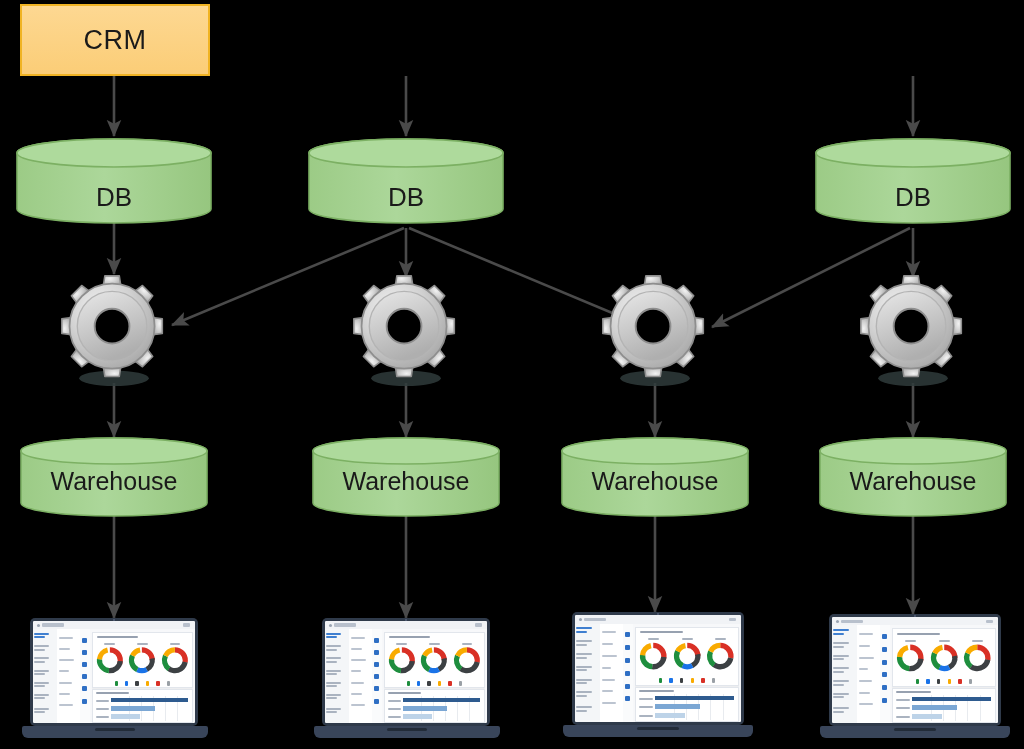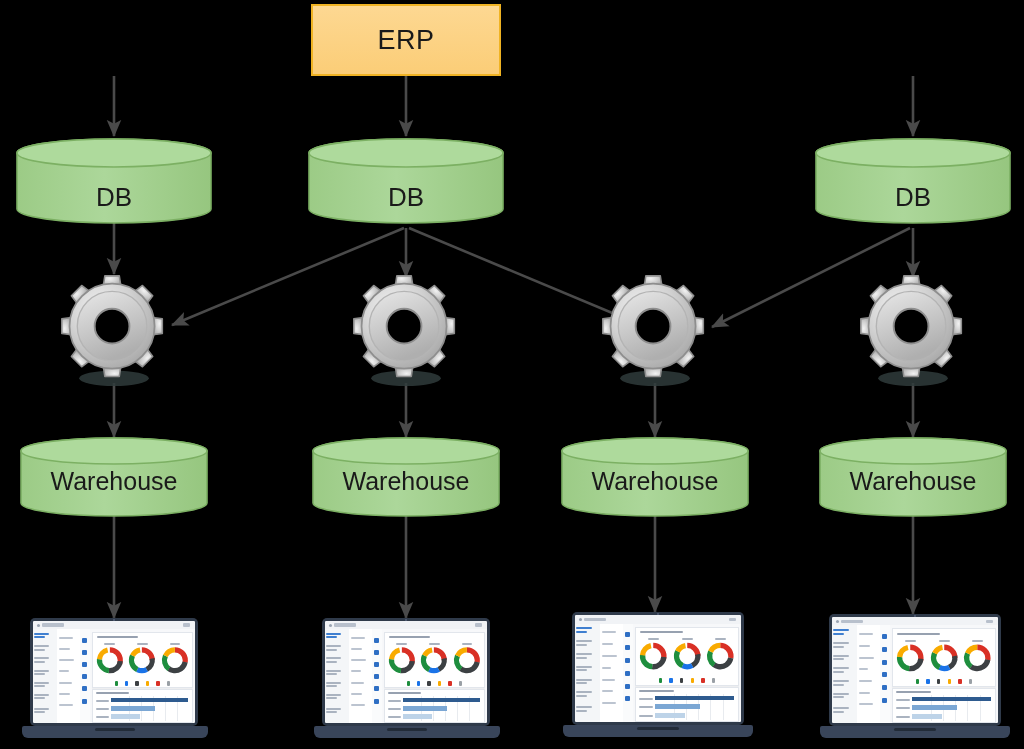--- a/index.html
+++ b/index.html
@@ -269,24 +269,24 @@
       <line x1="655" y1="383" x2="655" y2="437"></line>
       <line x1="913" y1="383" x2="913" y2="437"></line>
 
       <line x1="114" y1="515" x2="114" y2="618"></line>
       <line x1="406" y1="515" x2="406" y2="618"></line>
       <line x1="655" y1="515" x2="655" y2="612"></line>
       <line x1="913" y1="515" x2="913" y2="614"></line>
     </g>
   </svg>
 
-
-  <div class="src-box" style="left:311px; top:4px; width:190px; height:72px;">
-    <span>ERP</span>
-  </div>
+  <div class="src-box" style="left:20px; top:4px; width:190px; height:72px;">
+    <span>CRM</span>
+  </div>
+
 
 
   <div class="cyl" style="left:16px; top:138px; width:196px; height:86px;">
     <svg viewBox="0 0 196 86" preserveAspectRatio="none" aria-hidden="true">
       <defs>
         <linearGradient id="gcyl1" x1="0" y1="0" x2="1" y2="0">
           <stop offset="0%" stop-color="#9CCB86"></stop>
           <stop offset="45%" stop-color="#ACD79A"></stop>
           <stop offset="100%" stop-color="#96C67F"></stop>
         </linearGradient>

